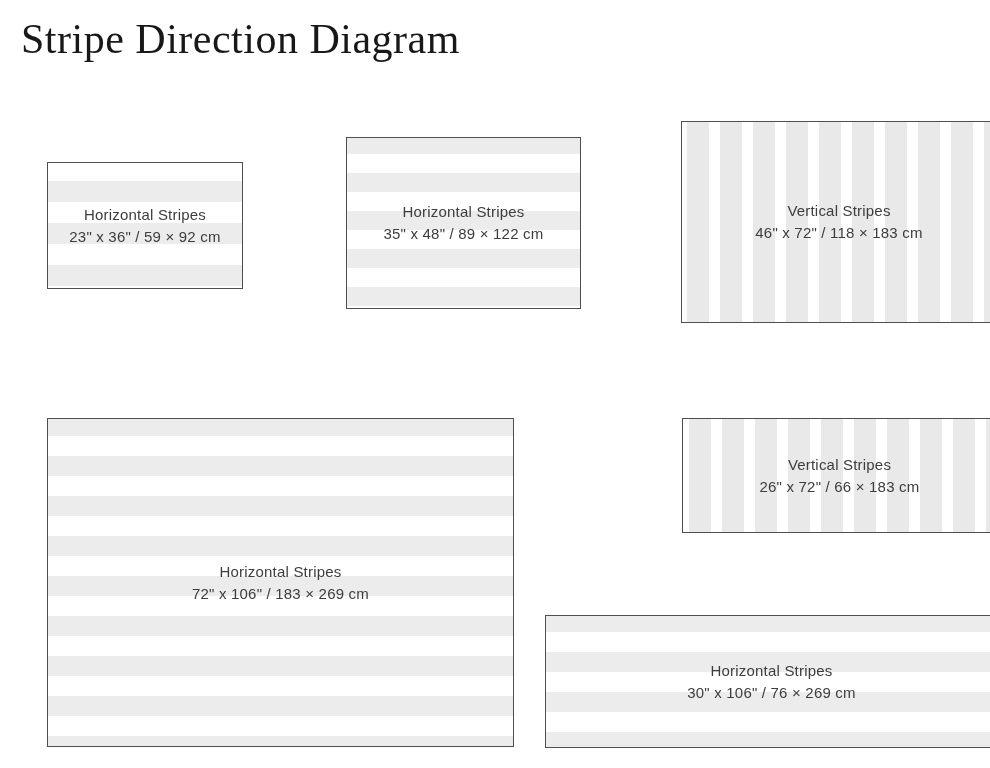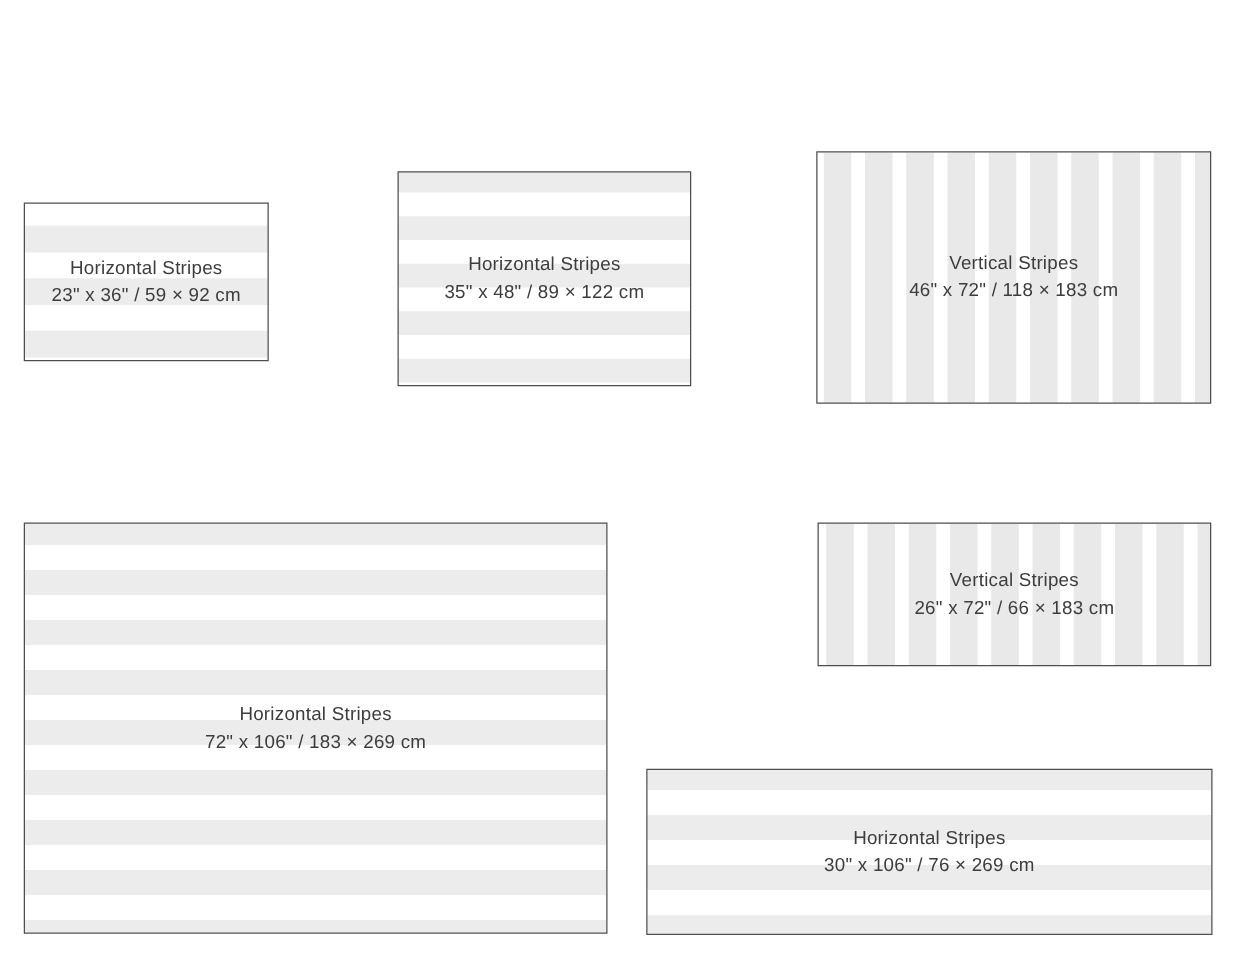--- a/index.html
+++ b/index.html
@@ -26,20 +26,21 @@
   .rug {
     position: absolute;
     border: 1.5px solid #4e4e4e;
     background-color: #ffffff;
     background-repeat: repeat;
     display: flex;
     flex-direction: column;
     align-items: center;
     justify-content: center;
     text-align: center;
+    margin-left: 28px;
   }
   .rug .lbl {
     font-size: 15px;
     line-height: 22px;
     color: #3d3d3d;
     letter-spacing: 0.2px;
     white-space: nowrap;
   }
   
   .rug-1 {
@@ -72,20 +73,21 @@
     left: 654px; top: 418px; width: 315px; height: 115px;
     background-image: linear-gradient(90deg, #ffffff 0 11px, #e9e9e9 11px 33px);
     background-size: 33px 100%; background-position: -5px 0;
   }
 </style>
 </head>
 <body>
 
 <div class="stage">
 
+  <div class="title">Stripe Direction Diagram</div>
 
   <div class="rug rug-1">
     <div class="lbl">Horizontal Stripes</div>
     <div class="lbl">23" x 36" / 59 × 92 cm</div>
   </div>
 
   <div class="rug rug-2">
     <div class="lbl">Horizontal Stripes</div>
     <div class="lbl">35" x 48" / 89 × 122 cm</div>
   </div>

